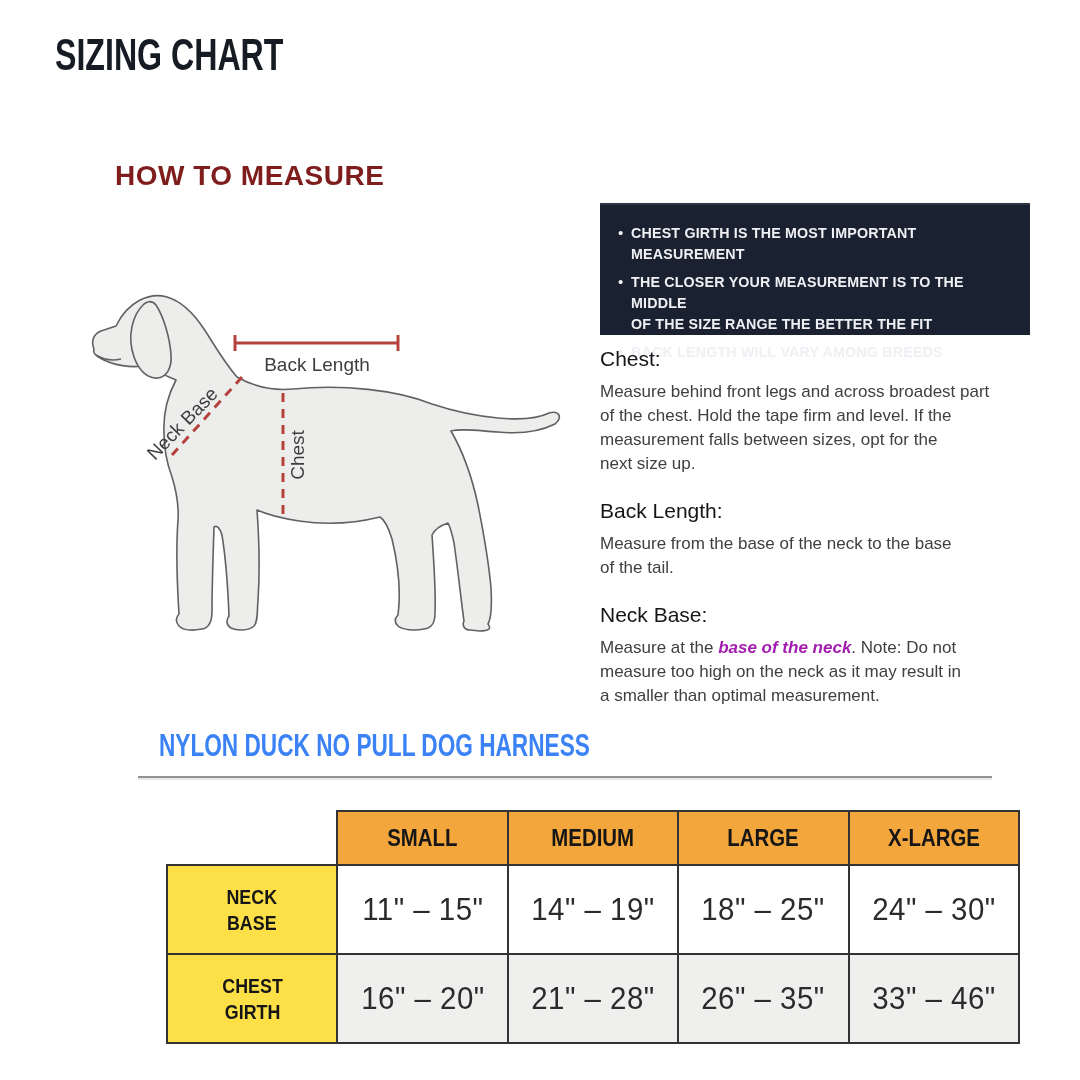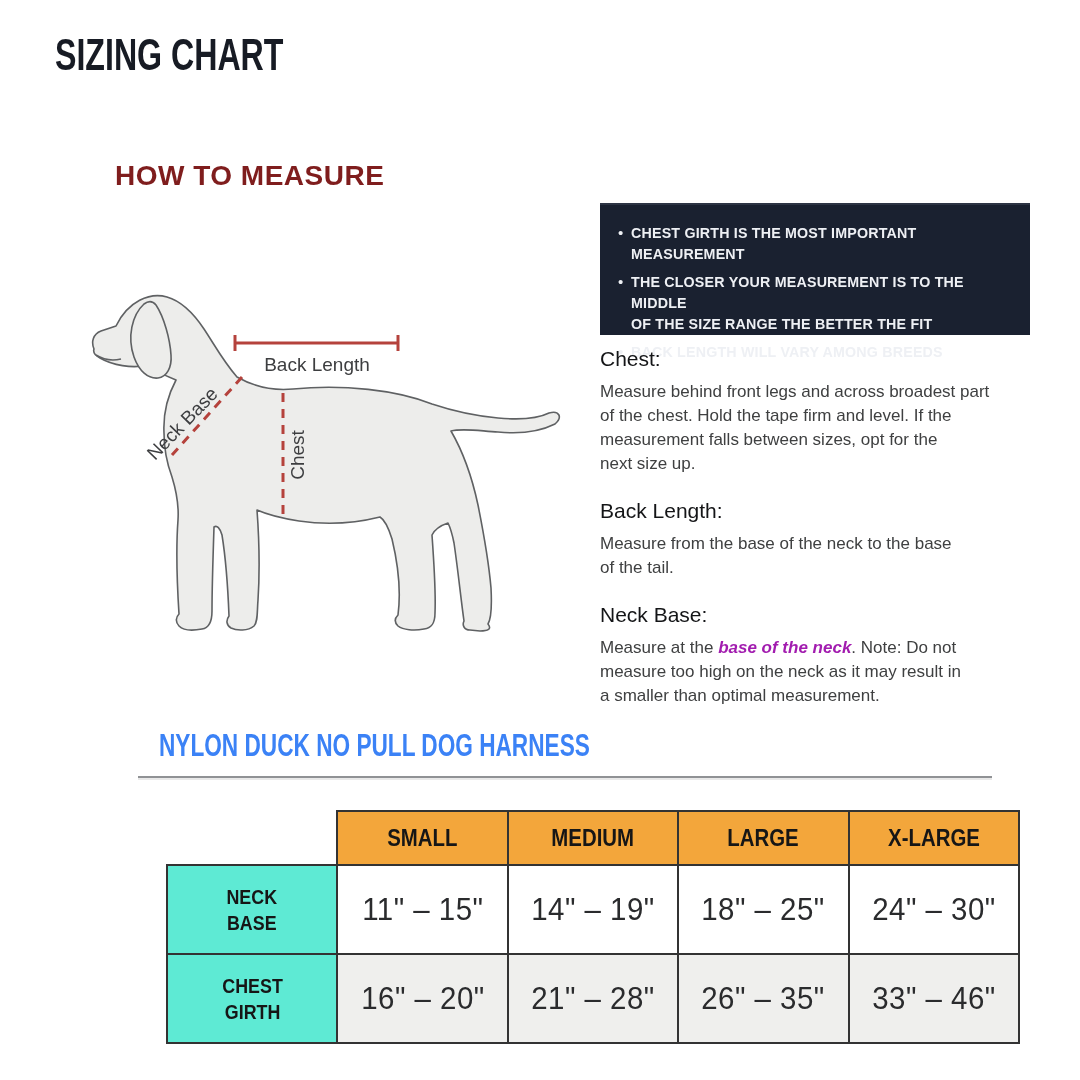--- a/index.html
+++ b/index.html
@@ -45,21 +45,21 @@
   .product-title{
     left:139px;top:728px;font-size:31px;font-weight:700;color:#3b82f6;white-space:nowrap;margin-left:20px;
   }
   .rule{left:138px;top:776px;width:854px;height:2px;background:#909295;box-shadow:0 2px 0 #e9e9e9;}
 
   
   .size-table{left:138px;top:810px;border-collapse:collapse;table-layout:fixed;width:854px;margin-left:28px;}
   .size-table td,.size-table th{border:2px solid #333333;padding:0;text-align:center;vertical-align:middle;}
   .size-table .corner{border:none;background:#ffffff;}
   .size-table thead th{height:52px;background:#f3a63b;}
-  .size-table .rowhead{background:#5eead4;}
+  .size-table .rowhead{background:#fde047;}
   .col-label{font-size:24px;font-weight:700;color:#161616;display:inline-block;transform:scaleX(0.85);}
   .row-label{
     font-size:21px;font-weight:700;color:#161616;line-height:1.2;white-space:pre-line;
     display:inline-block;transform:scaleX(0.85);
   }
   .size-table tbody tr{height:89px;}
   .cell-val{font-size:31px;color:#2a2b2d;letter-spacing:0.5px;display:inline-block;transform:scaleX(0.95);}
   .row-neck .val{background:#ffffff;}
   .row-chest .val{background:#efefed;}
 

